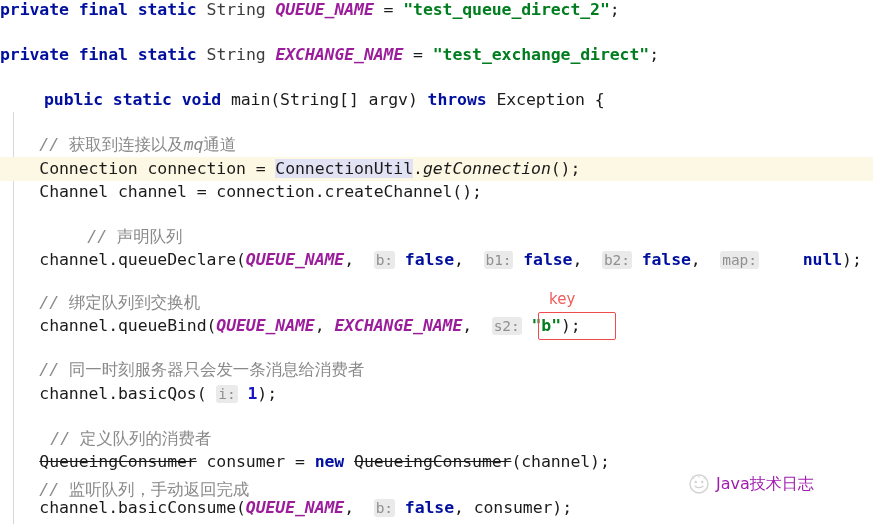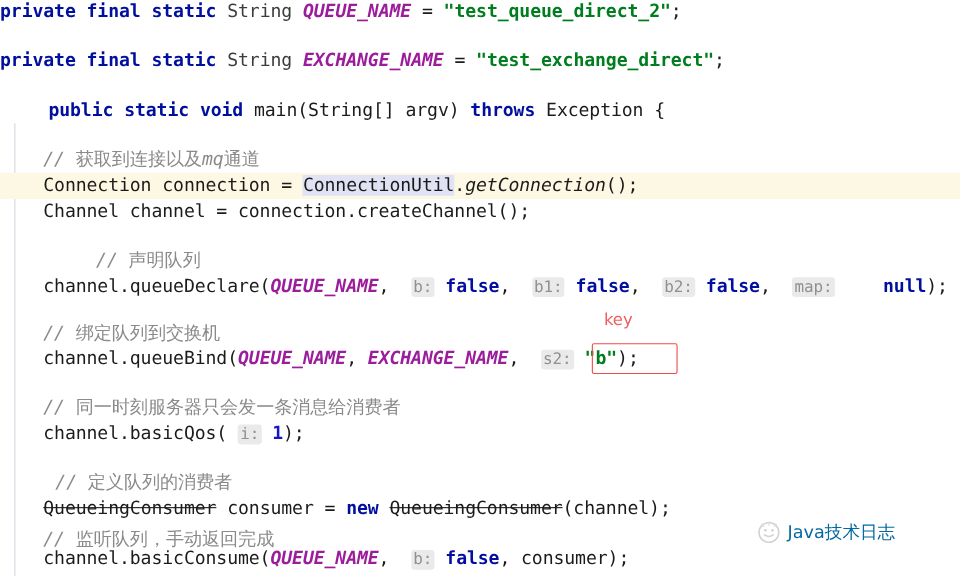--- a/index.html
+++ b/index.html
@@ -94,21 +94,21 @@
     font-family: "DejaVu Sans", "Liberation Sans", sans-serif;
     white-space: pre;
   }
 
   
   .watermark {
     position: absolute;
     display: flex;
     align-items: center;
     gap: 6px;
-    color: #0369a1;
+    color: #a21caf;
     font-size: 16px;
     font-family: "DejaVu Sans", "Liberation Sans", sans-serif;
     user-select: none;
   }
   .watermark svg { display: block; }
 </style>
 </head>
 <body>
 
 <div id="editor">
@@ -127,21 +127,21 @@
   <div class="code-line" style="top:248px;"><span class="plain">    channel.queueDeclare(</span><span class="const">QUEUE_NAME</span><span class="plain">,  </span><span class="hint">b:</span><span class="plain"> </span><span class="kw">false</span><span class="plain">,  </span><span class="hint">b1:</span><span class="plain"> </span><span class="kw">false</span><span class="plain">,  </span><span class="hint">b2:</span><span class="plain"> </span><span class="kw">false</span><span class="plain">,  </span><span class="hint">map:</span><span class="plain"> </span><span class="nullv">null</span><span class="plain">);</span></div>
   <div class="code-line" style="top:291px;"><span class="cmt">    // </span><span class="cmt-cn">绑定队列到交换机</span></div>
   <div class="code-line" style="top:314px;"><span class="plain">    channel.queueBind(</span><span class="const">QUEUE_NAME</span><span class="plain">, </span><span class="const">EXCHANGE_NAME</span><span class="plain">,  </span><span class="hint">s2:</span><span class="plain"> </span><span class="str">"b"</span><span class="plain">);</span></div>
   <div class="code-line" style="top:358px;"><span class="cmt">    // </span><span class="cmt-cn">同一时刻服务器只会发一条消息给消费者</span></div>
   <div class="code-line" style="top:382px;"><span class="plain">    channel.basicQos( </span><span class="hint">i:</span><span class="plain"> </span><span class="num">1</span><span class="plain">);</span></div>
   <div class="code-line" style="top:427px;padding-left:11px;"><span class="cmt">    // </span><span class="cmt-cn">定义队列的消费者</span></div>
   <div class="code-line" style="top:450px;"><span class="plain">    </span><span class="depr">QueueingConsumer</span><span class="plain"> consumer = </span><span class="kw">new</span><span class="plain"> </span><span class="depr">QueueingConsumer</span><span class="plain">(channel);</span></div>
   <div class="code-line" style="top:478px;"><span class="cmt">    // </span><span class="cmt-cn">监听队列，手动返回完成</span></div>
   <div class="code-line" style="top:496px;"><span class="plain">    channel.basicConsume(</span><span class="const">QUEUE_NAME</span><span class="plain">,  </span><span class="hint">b:</span><span class="plain"> </span><span class="kw">false</span><span class="plain">, consumer);</span></div>
 
-  <div class="anno-label" style="left:549px; top:281px;">key</div>
+  <div class="anno-label" style="left:549px; top:290px;">key</div>
   <div class="anno-box" style="left:538px; top:312px; width:76px; height:26px;"></div>
 
   <div class="watermark" style="left:688px; top:473px;">
     <span>
       <svg width="22" height="22" viewBox="0 0 22 22">
         <circle cx="11" cy="11" r="9" fill="none" stroke="#d2d2d2" stroke-width="1.4"></circle>
         <circle cx="7.8" cy="9" r="1.2" fill="#d2d2d2"></circle>
         <circle cx="14.2" cy="9" r="1.2" fill="#d2d2d2"></circle>
         <path d="M7 13.2 Q11 16.2 15 13.2" fill="none" stroke="#d2d2d2" stroke-width="1.3" stroke-linecap="round"></path>
         <path d="M4.5 3.5 L6 5.6 M11 2 L11 4.4 M17.5 3.5 L16 5.6" fill="none" stroke="#dcdcdc" stroke-width="1.1" stroke-linecap="round"></path>

